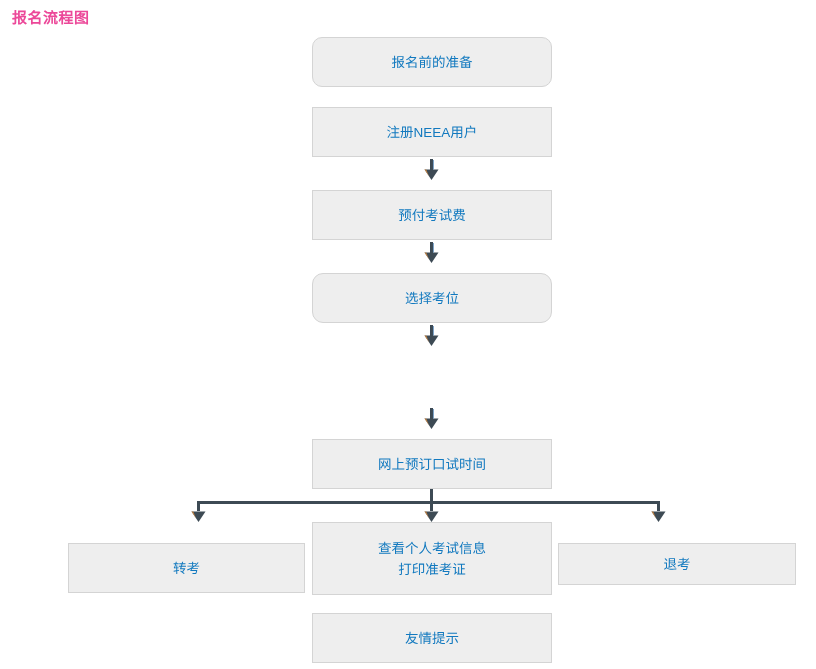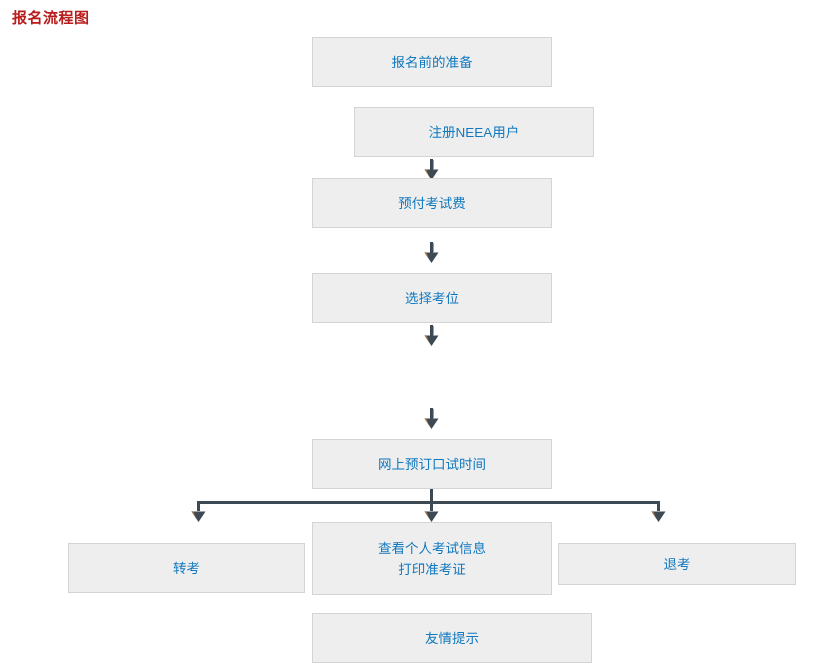--- a/index.html
+++ b/index.html
@@ -21,21 +21,21 @@
     position: absolute;
     inset: 0;
   }
 
   .page-title {
     position: absolute;
     left: 12px;
     top: 8px;
     font-size: 15px;
     font-weight: bold;
-    color: #b91c1c;
+    color: #ec4899;
     letter-spacing: 0.5px;
     line-height: 20px;
     white-space: nowrap;
   }
 
   
   .node {
     position: absolute;
     box-sizing: border-box;
     background: #eeeeee;
@@ -49,31 +49,31 @@
     text-align: center;
     white-space: pre-line;
   }
   .node .node-label {
     display: block;
     white-space: pre-line;
   }
 
   .node-center { left: 312px; width: 240px; height: 50px; }
 
-  .n-prepare   { top: 37px; }
-  .n-register  { top: 107px; margin-left: 42px; }
-  .n-prepay    { top: 178px; }
-  .n-seat      { top: 273px; }
+  .n-prepare   { top: 37px; border-radius: 10px; }
+  .n-register  { top: 107px; }
+  .n-prepay    { top: 190px; }
+  .n-seat      { top: 273px; border-radius: 11px; }
   .n-form      { top: 356px; }
   .n-oral      { top: 439px; text-align: right; }
 
   .n-transfer  { left: 68px;  top: 543px; width: 237px; height: 50px; }
   .n-info      { left: 312px; top: 522px; width: 240px; height: 73px; }
   .n-refund    { left: 558px; top: 543px; width: 238px; height: 42px; }
-  .n-tips      { left: 312px; top: 613px; width: 280px; height: 50px; }
+  .n-tips      { left: 312px; top: 613px; width: 240px; height: 50px; }
 
   
   .arrow {
     position: absolute;
     width: 17px;
     height: 22px;
     pointer-events: none;
   }
   .arrow svg { display: block; }
 

